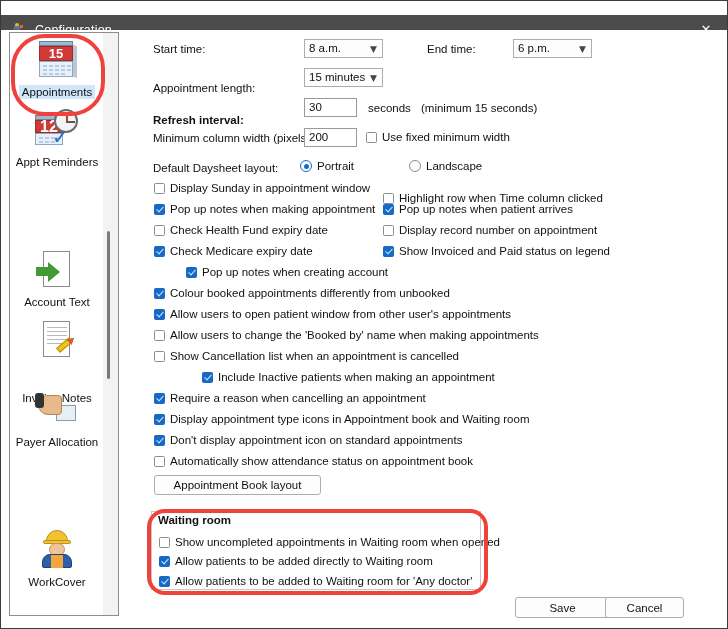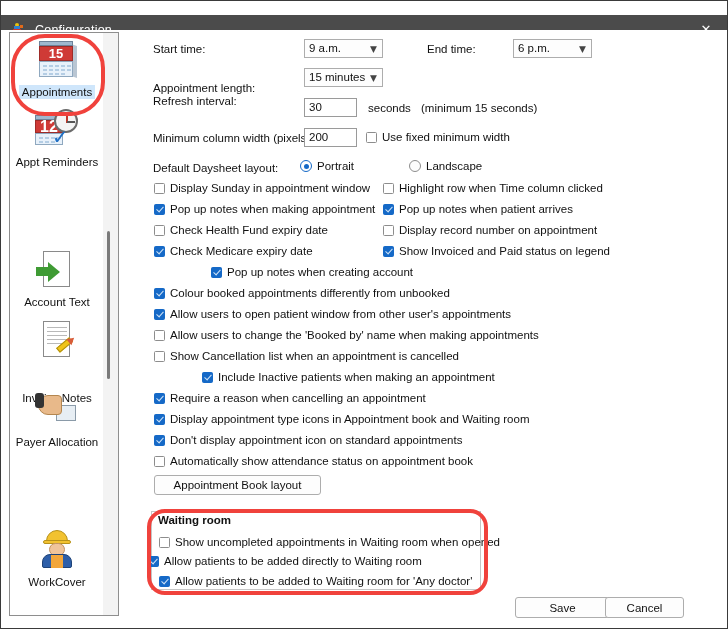--- a/index.html
+++ b/index.html
@@ -305,37 +305,37 @@
 
       </div>
     </div>
 
     <div class="redring" style="left:10px;top:4px;width:94px;height:82px;"></div>
 
     <div class="form">
 
       <span class="lbl" style="left:26px;top:13px;">Start time:</span>
       <div class="combo" style="left:177px;top:9px;width:79px;">
-        <span>9 a.m.</span>
+        <span>8 a.m.</span>
         <span class="chev">▼</span>
       </div>
 
       <span class="lbl" style="left:300px;top:13px;">End time:</span>
       <div class="combo" style="left:386px;top:9px;width:79px;">
         <span>6 p.m.</span>
         <span class="chev">▼</span>
       </div>
 
       <span class="lbl" style="left:26px;top:42px;margin-top:10px;">Appointment length:</span>
       <div class="combo" style="left:177px;top:38px;width:79px;">
         <span>15 minutes</span>
         <span class="chev">▼</span>
       </div>
 
-      <span class="lbl" style="left:26px;top:65px;">Refresh interval:</span>
+      <span class="lbl" style="left:26px;top:84px;font-weight:bold;">Refresh interval:</span>
       <div class="tbox" style="left:177px;top:68px;width:53px;">30</div>
       <span class="lbl" style="left:241px;top:72px;">seconds</span>
       <span class="lbl" style="left:294px;top:72px;">(minimum 15 seconds)</span>
 
       <span class="lbl" style="left:26px;top:102px;">Minimum column width (pixels):</span>
       <div class="tbox" style="left:177px;top:98px;width:53px;">200</div>
       <div class="cbrow" style="left:239px;top:101px;">
         <span class="cb"></span>
         <span class="cbtxt">Use fixed minimum width</span>
       </div>
@@ -360,38 +360,38 @@
       </div>
       <div class="cbrow" style="left:27px;top:194px;">
         <span class="cb"></span>
         <span class="cbtxt">Check Health Fund expiry date</span>
       </div>
       <div class="cbrow" style="left:27px;top:215px;">
         <span class="cb on"></span>
         <span class="cbtxt">Check Medicare expiry date</span>
       </div>
 
-      <div class="cbrow" style="left:256px;top:152px;text-align:right;">
+      <div class="cbrow" style="left:256px;top:162px;text-align:right;">
         <span class="cb"></span>
         <span class="cbtxt">Highlight row when Time column clicked</span>
       </div>
       <div class="cbrow" style="left:256px;top:173px;">
         <span class="cb on"></span>
         <span class="cbtxt">Pop up notes when patient arrives</span>
       </div>
       <div class="cbrow" style="left:256px;top:194px;">
         <span class="cb"></span>
         <span class="cbtxt">Display record number on appointment</span>
       </div>
       <div class="cbrow" style="left:256px;top:215px;">
         <span class="cb on"></span>
         <span class="cbtxt">Show Invoiced and Paid status on legend</span>
       </div>
 
-      <div class="cbrow" style="left:40px;top:236px;padding-left:44px;">
+      <div class="cbrow" style="left:15px;top:236px;padding-left:44px;">
         <span class="cb on"></span>
         <span class="cbtxt">Pop up notes when creating account</span>
       </div>
       <div class="cbrow" style="left:27px;top:257px;">
         <span class="cb on"></span>
         <span class="cbtxt">Colour booked appointments differently from unbooked</span>
       </div>
       <div class="cbrow" style="left:27px;top:278px;">
         <span class="cb on"></span>
         <span class="cbtxt">Allow users to open patient window from other user's appointments</span>
@@ -427,21 +427,21 @@
 
       <div class="btn" style="left:27px;top:445px;width:167px;height:20px;">Appointment Book layout</div>
 
       <div class="group" style="left:24px;top:481px;width:330px;height:79px;"></div>
       <span class="group-title" style="left:31px;top:484px;">Waiting room</span>
 
       <div class="cbrow" style="left:32px;top:506px;">
         <span class="cb"></span>
         <span class="cbtxt">Show uncompleted appointments in Waiting room when opened</span>
       </div>
-      <div class="cbrow" style="left:21px;top:525px;">
+      <div class="cbrow" style="left:32px;top:525px;">
         <span class="cb on"></span>
         <span class="cbtxt">Allow patients to be added directly to Waiting room</span>
       </div>
       <div class="cbrow" style="left:32px;top:545px;">
         <span class="cb on"></span>
         <span class="cbtxt">Allow patients to be added to Waiting room for 'Any doctor'</span>
       </div>
 
       <div class="btn" style="left:388px;top:567px;width:95px;height:21px;">Save</div>
       <div class="btn" style="left:478px;top:567px;width:79px;height:21px;">Cancel</div>

